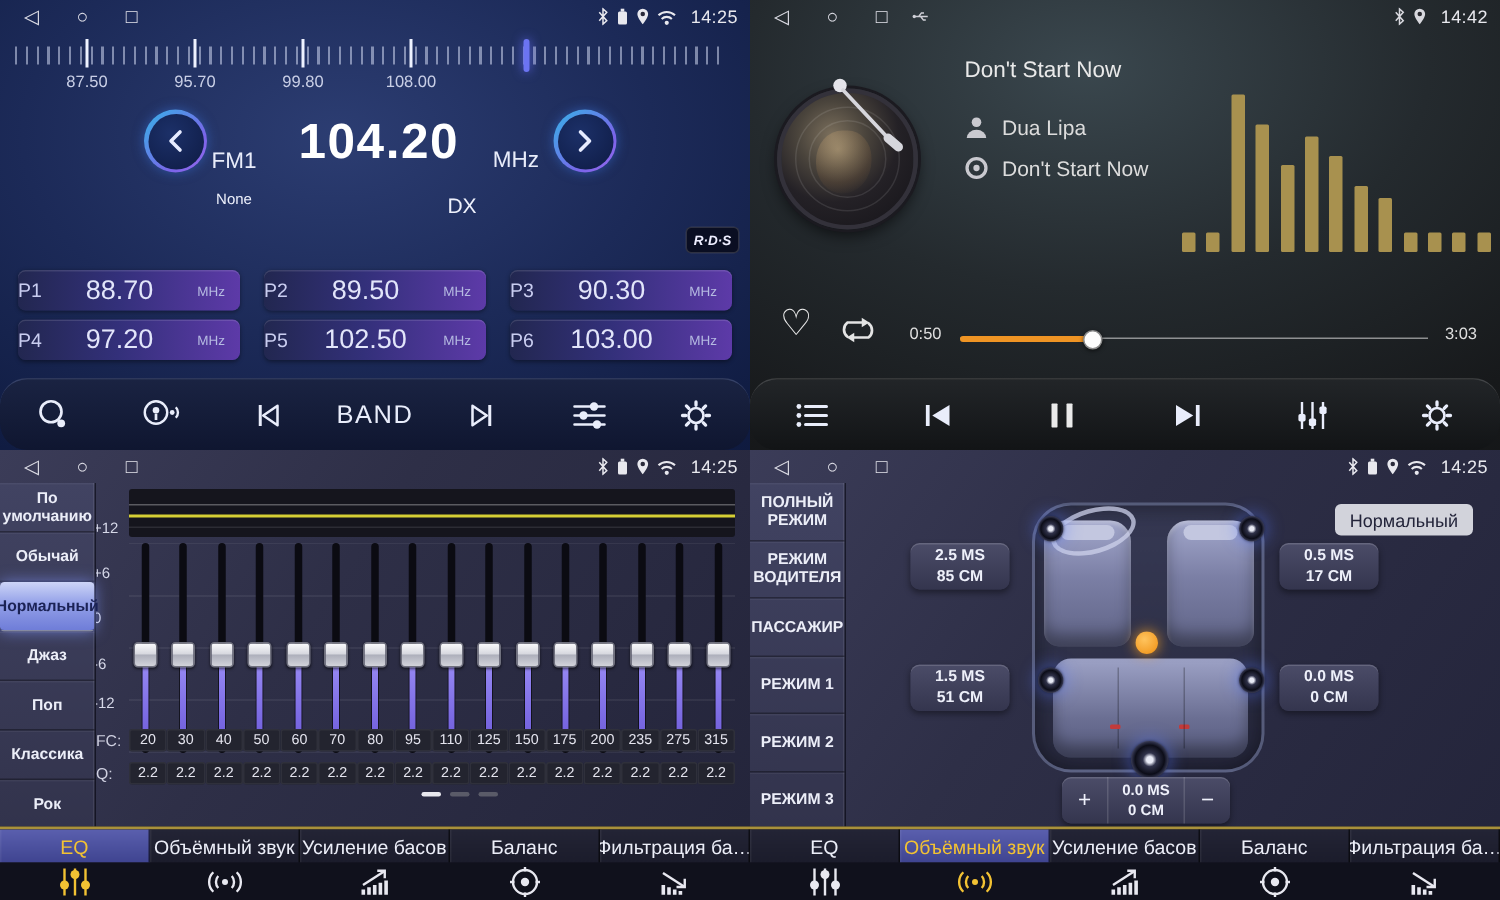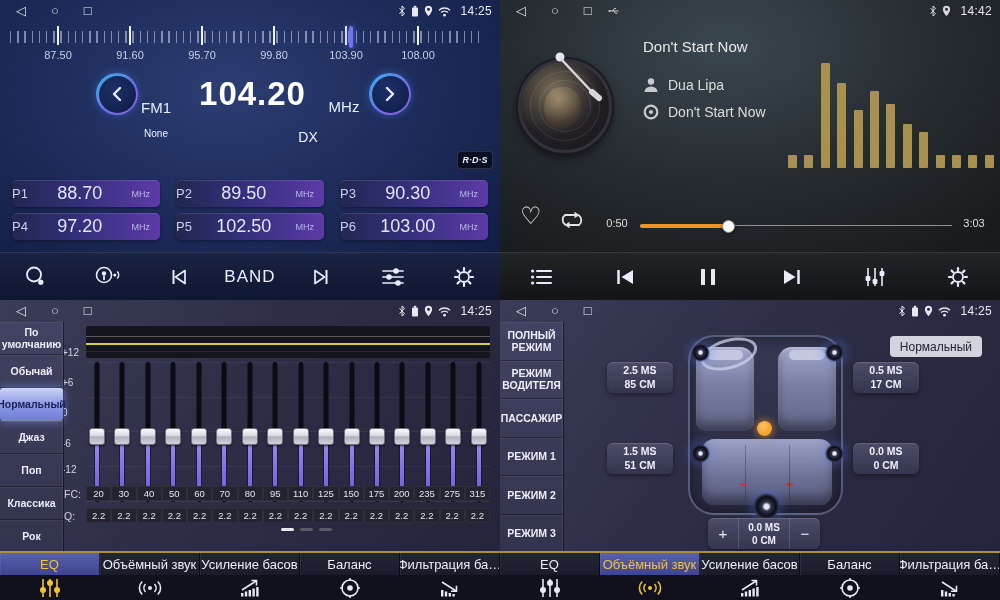--- a/index.html
+++ b/index.html
@@ -41,21 +41,21 @@
   .rds{position:absolute;left:457px;top:151px;width:34px;height:16px;background:#0a0e22;border:1px solid rgba(255,255,255,.15);
     border-radius:4px;color:#eef;font-size:9px;font-style:italic;font-weight:bold;display:flex;align-items:center;justify-content:center;}
   .presets{position:absolute;left:12px;top:180px;width:476px;display:flex;flex-wrap:wrap;gap:6px 16px;}
   .preset{width:148px;height:27px;display:flex;align-items:center;border-radius:5px;cursor:pointer;
     background:linear-gradient(90deg,#222750 0%,#33307a 45%,#5d3aa8 100%);
     box-shadow:inset 0 1px 0 rgba(255,255,255,.12),0 1px 3px rgba(0,0,0,.4);}
   .p-id{font-size:13px;color:#c9cdf0;}
   .p-freq{flex:1;text-align:center;font-size:18px;color:#e2e5fa;}
   .p-unit{margin-right:10px;font-size:9px;color:#b6bbe2;}
   .tbar{position:absolute;left:0;right:0;bottom:0;height:47px;display:flex;align-items:center;justify-content:space-around;
-    border-top:1px solid rgba(140,160,220,.25);z-index:20;}
+    border-top:1px solid rgba(140,160,220,.25);z-index:20;border-radius:18px;}
   #q-radio .tbar{background:linear-gradient(180deg,#1a2342,#0f1630);}
   #q-player .tbar{background:linear-gradient(180deg,#222528,#121416);border-top-color:rgba(200,200,200,.2);}
   .tico{width:56px;display:flex;justify-content:center;align-items:center;color:#e9edfb;cursor:pointer;}
   .band-txt{font-size:17px;color:#e9edfb;letter-spacing:1px;}
 
   
   .album{position:absolute;left:18px;top:59px;width:88px;height:88px;border-radius:50%;
     background:radial-gradient(circle at 38% 32%,#7b6f5c 0%,#4a443c 28%,#242126 55%,#141318 100%);
     border:3px solid #33313a;box-shadow:0 0 0 2px #1b1a20,0 4px 10px rgba(0,0,0,.6);}
   .vinyl-ring{position:absolute;border-radius:50%;border:1px solid rgba(255,255,255,.10);}
@@ -194,39 +194,31 @@
 
     <div class="ruler">
       <div class="ruler-minor"></div>
       <div class="ruler-cols">
 
           <div class="ruler-col">
             <div class="ruler-major"></div>
             <div class="ruler-label">87.50</div>
           </div>
 
-          <div class="ruler-col">
-            <div class="ruler-major"></div>
-            <div class="ruler-label">91.60</div>
-          </div>
 
           <div class="ruler-col">
             <div class="ruler-major"></div>
             <div class="ruler-label">95.70</div>
           </div>
 
           <div class="ruler-col">
             <div class="ruler-major"></div>
             <div class="ruler-label">99.80</div>
           </div>
 
-          <div class="ruler-col">
-            <div class="ruler-major"></div>
-            <div class="ruler-label">103.90</div>
-          </div>
 
           <div class="ruler-col">
             <div class="ruler-major"></div>
             <div class="ruler-label">108.00</div>
           </div>
         </div>
       <div class="ruler-needle"></div>
     </div>
 
     <div class="tune-btn left">

